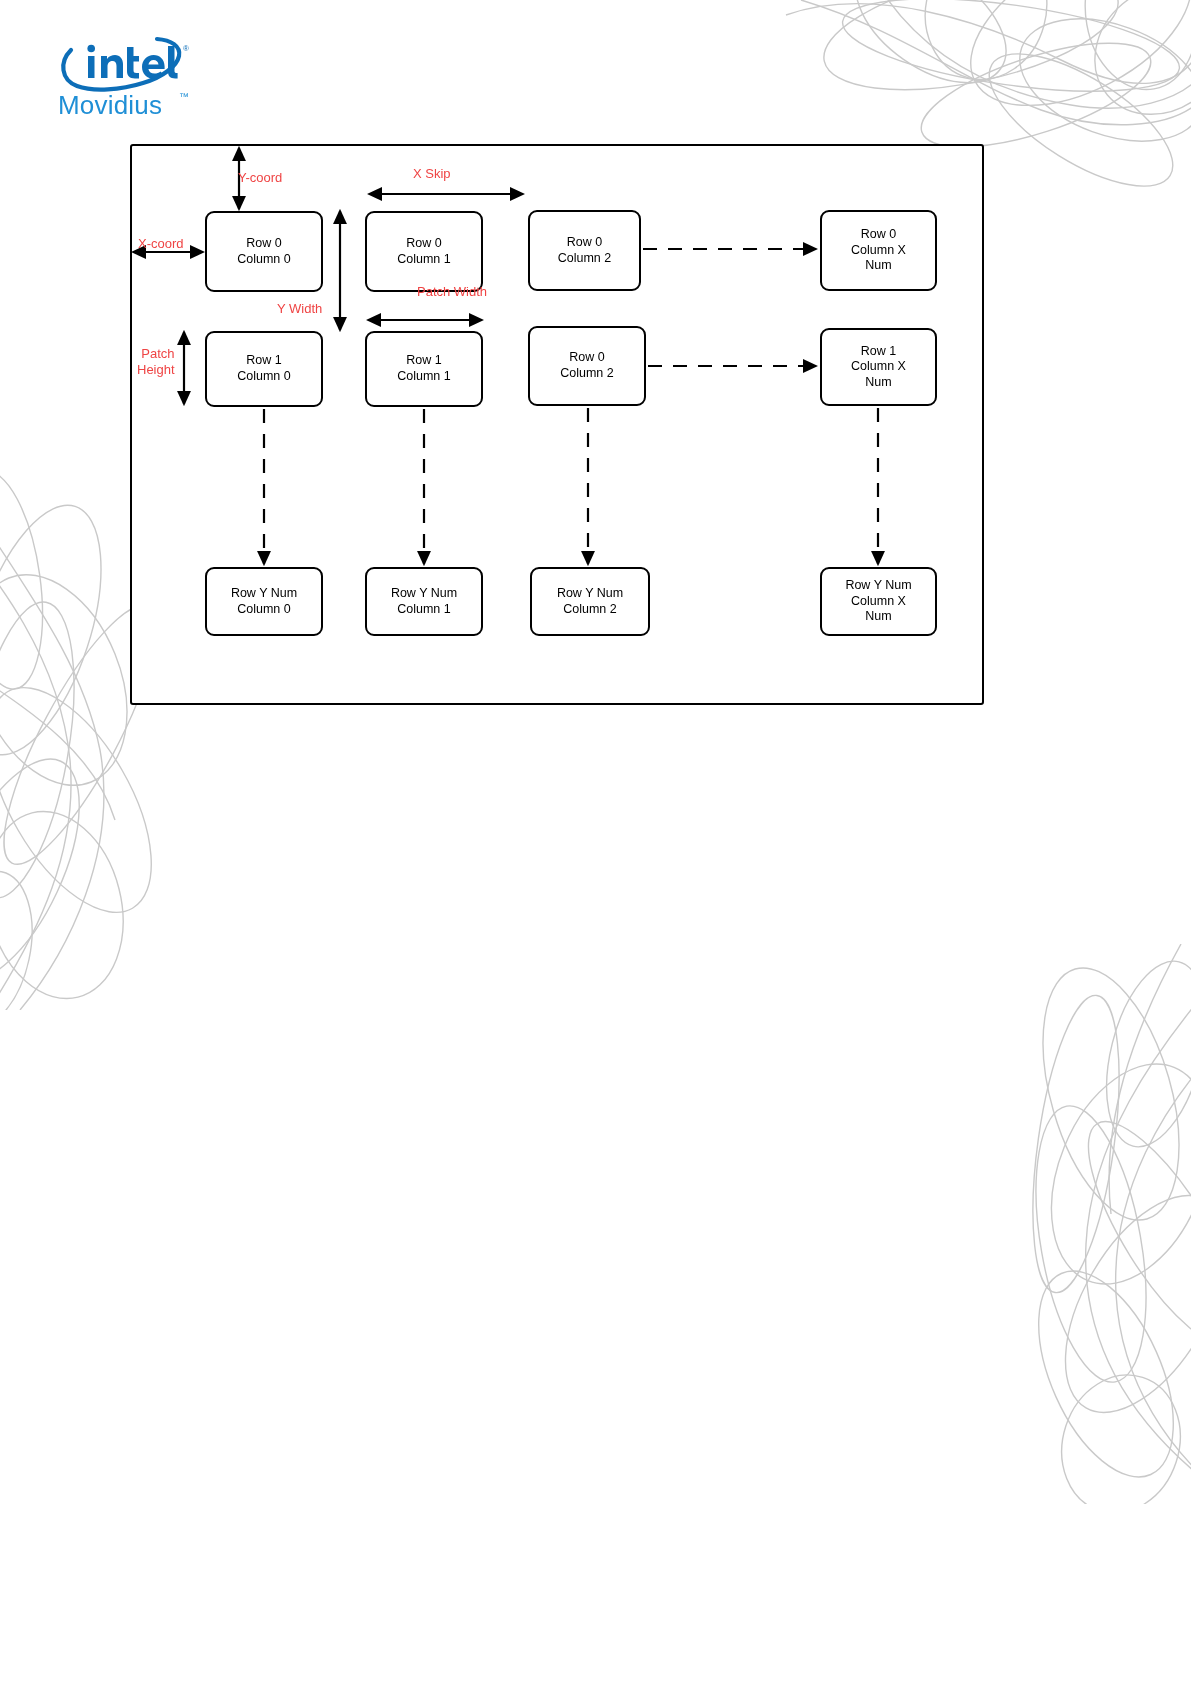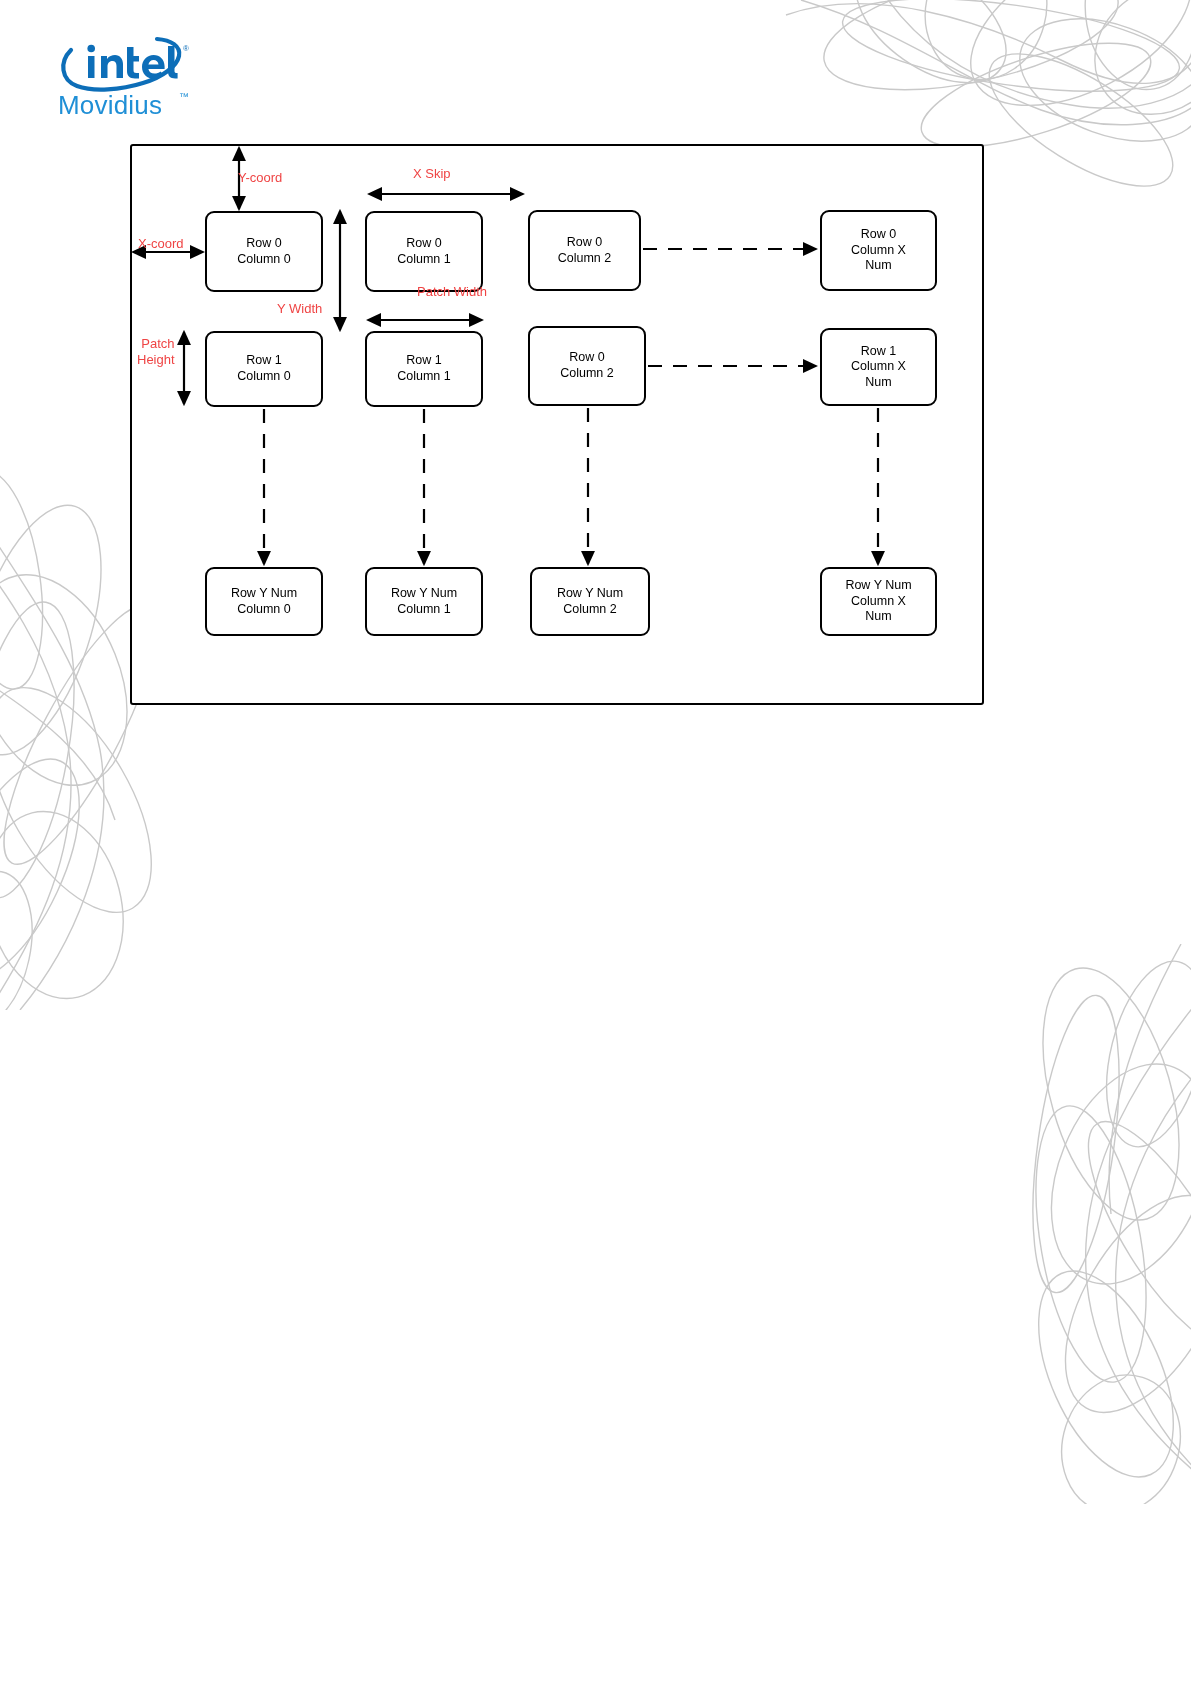--- a/index.html
+++ b/index.html
@@ -260,15 +260,15 @@
 Column X
 Num</div>
   </div>
 
 <div id="annotations-container">
     <div class="anno-label" style="left: 238px; top: 170px;">Y-coord</div>
     <div class="anno-label" style="left: 138px; top: 236px;">X-coord</div>
     <div class="anno-label" style="left: 413px; top: 166px;">X Skip</div>
     <div class="anno-label" style="left: 277px; top: 301px;">Y Width</div>
     <div class="anno-label" style="left: 385px; top: 284px; margin-left: 32px;">Patch Width</div>
-    <div class="anno-label" style="left: 137px; top: 336px;">Patch
+    <div class="anno-label" style="left: 137px; top: 346px;">Patch
 Height</div>
   </div>
 
 </body></html>

